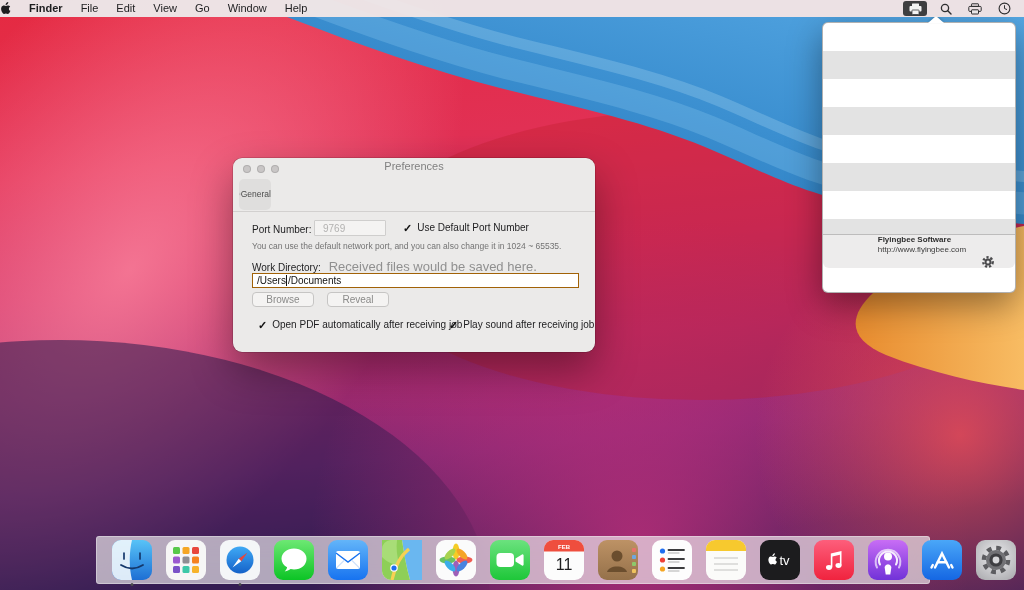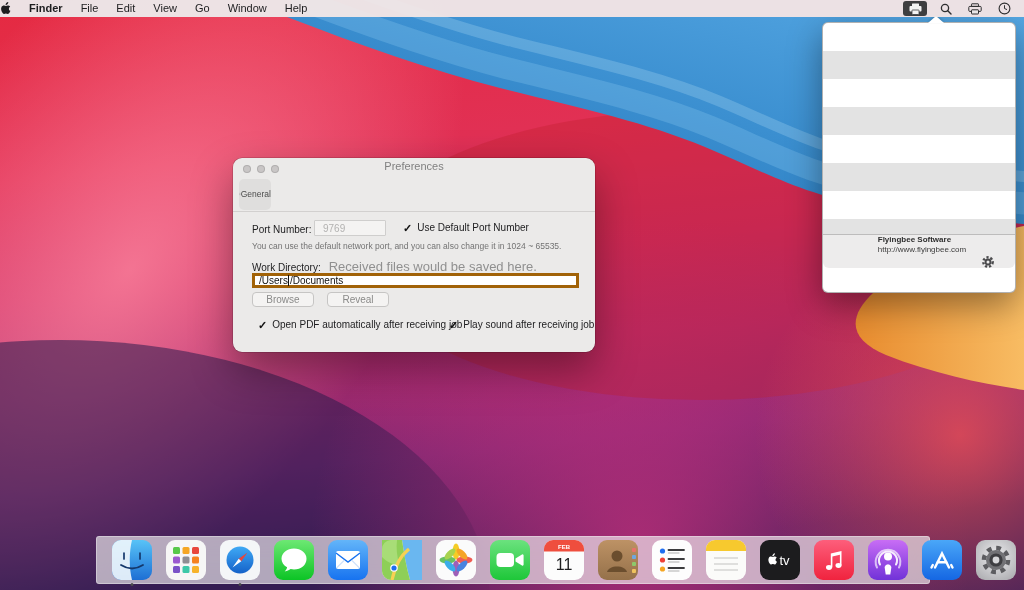--- a/index.html
+++ b/index.html
@@ -58,21 +58,21 @@
   .p-label { position:absolute; font-size:10px; color:#1d1d1f; }
   .port-field { position:absolute; left:81px; top:62px; width:72px; height:16px;
     background:#f4f3f2; border:1px solid #cfcecd; border-radius:1px;
     font-size:10px; color:#b3b2b1; font-family:"Liberation Sans", sans-serif; padding-left:8px; }
   .check-row { position:absolute; display:flex; align-items:center; gap:5px; font-size:10px; color:#1d1d1f; }
   .checkmark { font-size:11px; font-weight:bold; color:#111; line-height:10px; }
   .help-text { position:absolute; left:19px; top:83px; font-size:8.5px; color:#737373; }
   .hint-text { font-size:13px; color:#909090; margin-left:8px; font-weight:normal; }
   .workdir-row { position:absolute; left:19px; top:101px; display:flex; align-items:baseline; }
   .dir-input { position:absolute; left:19px; top:115px; width:327px; height:15px;
-    background:#fff; border:3px solid #a16207; display:flex; align-items:center;
+    background:#fff; border:1px solid #a16207; display:flex; align-items:center;
     font-size:10px; color:#111; padding-left:4px; }
   .caret { display:inline-block; width:1px; height:11px; background:#111; margin:0 0.5px; }
   .p-button { position:absolute; top:134px; width:62px; height:15px; background:#f4f3f2;
     border:1px solid #c6c5c4; border-radius:4px; font-size:10px; color:#8a8a89;
     font-family:"Liberation Sans", sans-serif; display:flex; align-items:center; justify-content:center; }
 
   
   .dock { position:absolute; left:96px; top:536px; width:834px; height:48px;
     background:rgba(242,240,241,0.66); border:0.5px solid rgba(255,255,255,0.35);
     border-radius:3px; display:flex; align-items:center; padding:0 15px; gap:14px;

